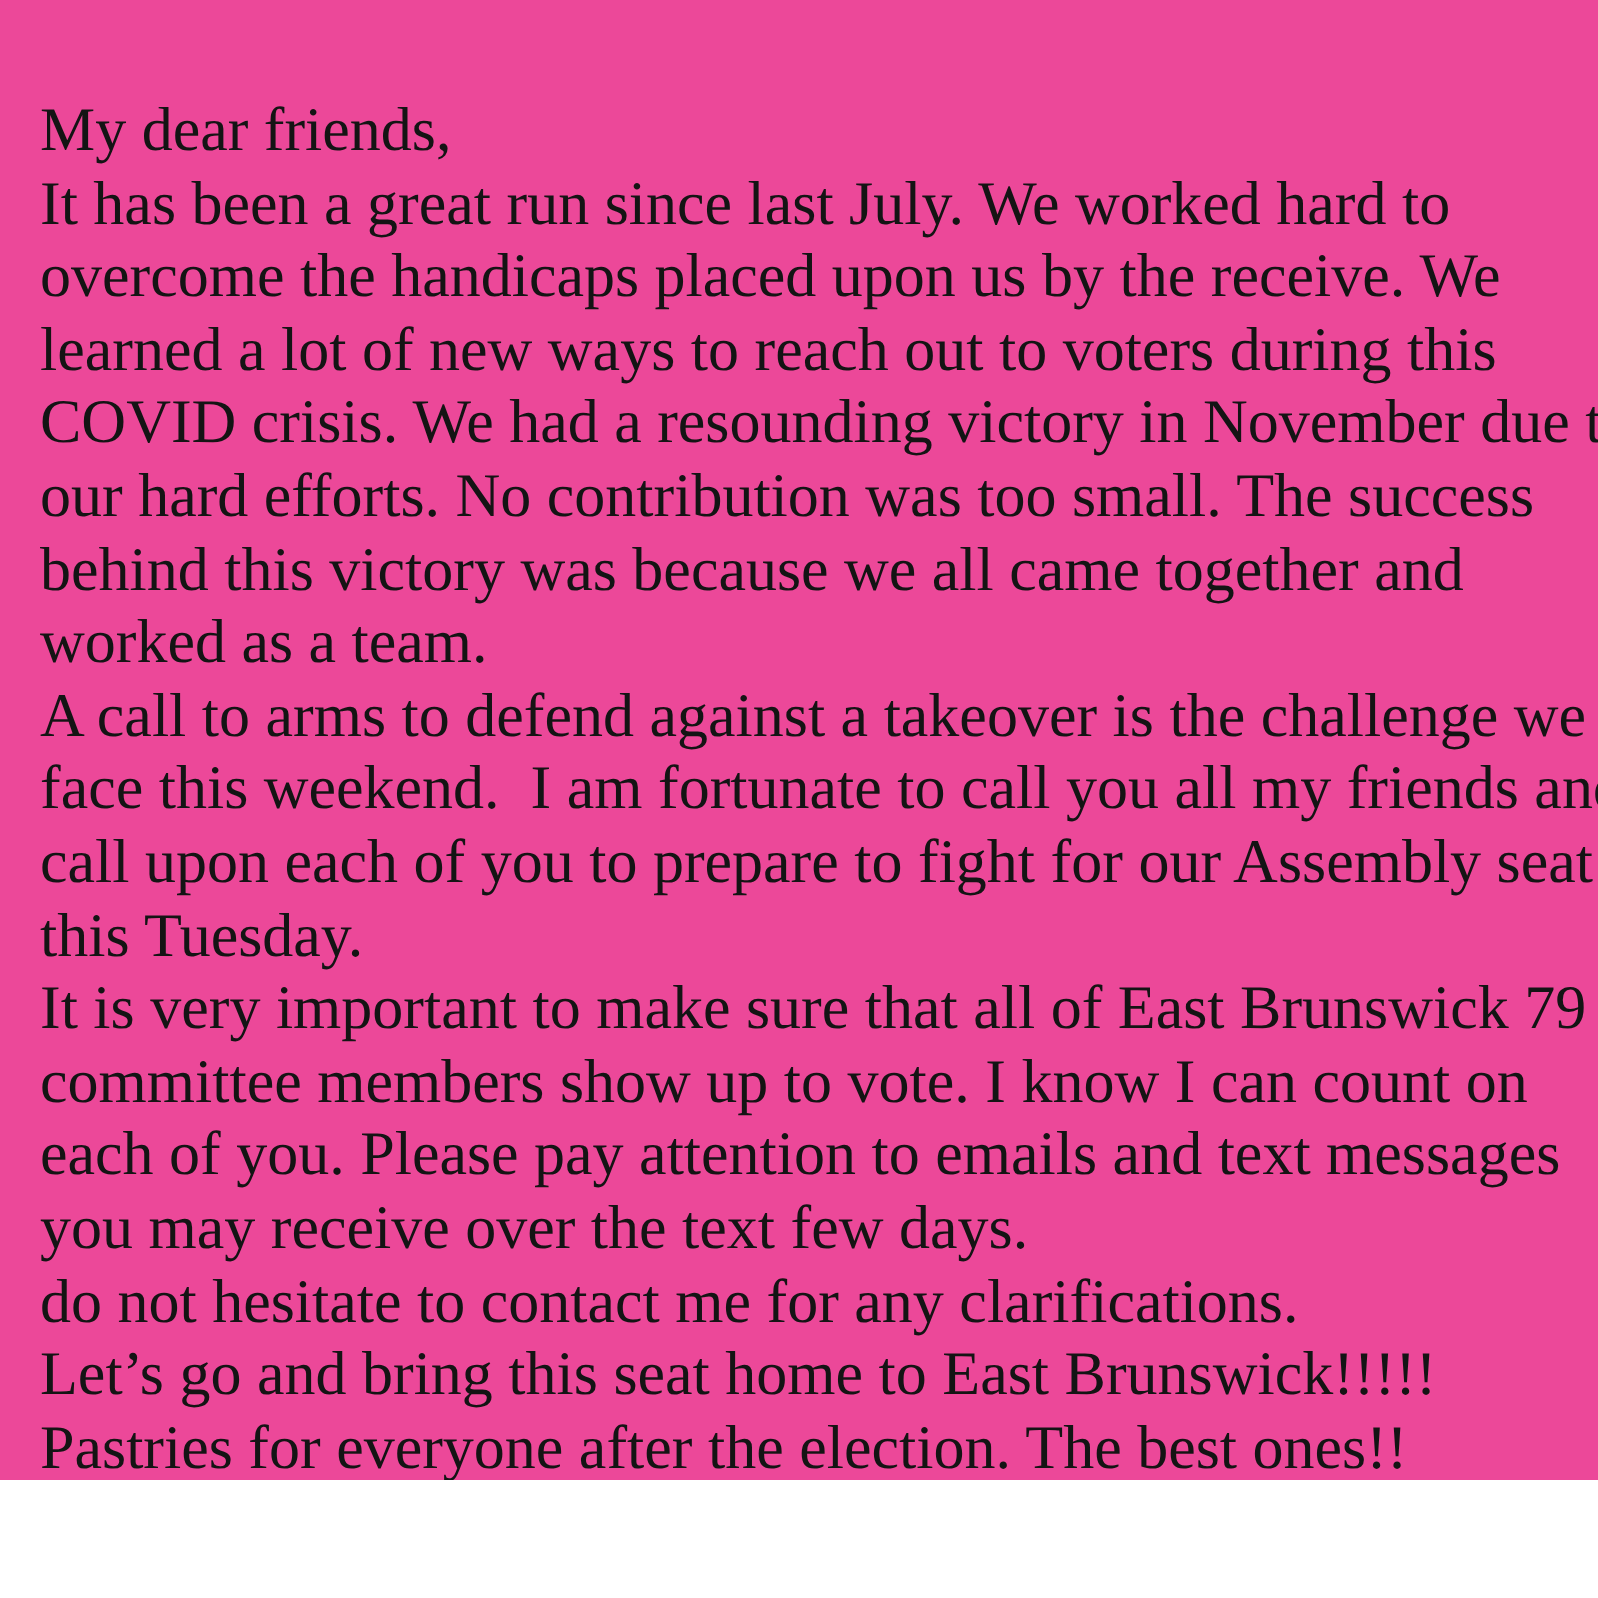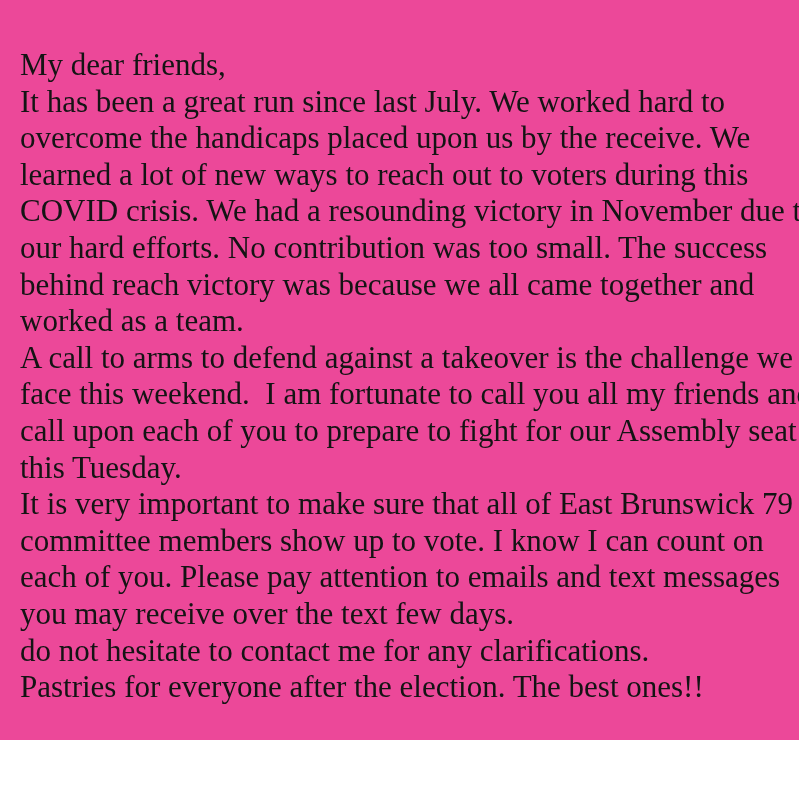--- a/index.html
+++ b/index.html
@@ -32,26 +32,27 @@
 <body>
 
 <div class="page">
   <div class="letter">
     <div class="line">My dear friends,</div>
     <div class="line">It has been a great run since last July. We worked hard to</div>
     <div class="line">overcome the handicaps placed upon us by the receive. We</div>
     <div class="line">learned a lot of new ways to reach out to voters during this</div>
     <div class="line">COVID crisis. We had a resounding victory in November due to</div>
     <div class="line">our hard efforts. No contribution was too small. The success</div>
-    <div class="line">behind reach victory was because we all came together and</div>
+    <div class="line">behind this victory was because we all came together and</div>
     <div class="line">worked as a team.</div>
     <div class="line">A call to arms to defend against a takeover is the challenge we</div>
     <div class="line">face this weekend.  I am fortunate to call you all my friends and</div>
     <div class="line">call upon each of you to prepare to fight for our Assembly seat</div>
     <div class="line">this Tuesday.</div>
     <div class="line">It is very important to make sure that all of East Brunswick 79</div>
     <div class="line">committee members show up to vote. I know I can count on</div>
     <div class="line">each of you. Please pay attention to emails and text messages</div>
     <div class="line">you may receive over the text few days.</div>
     <div class="line">do not hesitate to contact me for any clarifications.</div>
+    <div class="line">Let’s go and bring this seat home to East Brunswick!!!!!</div>
     <div class="line">Pastries for everyone after the election. The best ones!!</div>
   </div>
 </div>
 
 </body></html>

